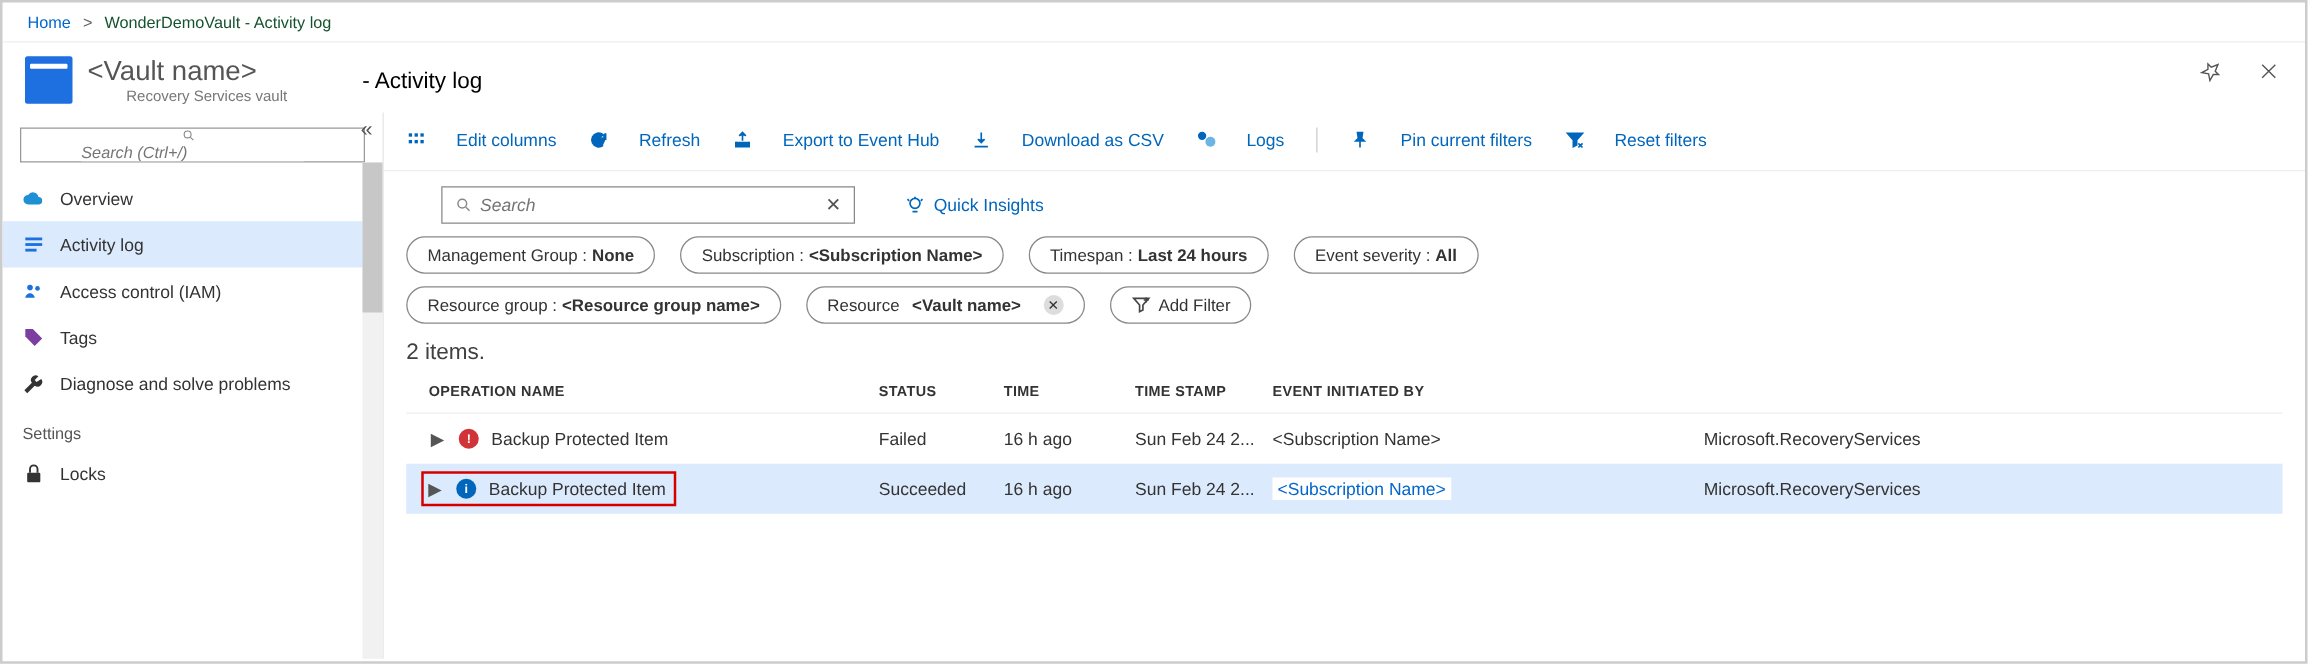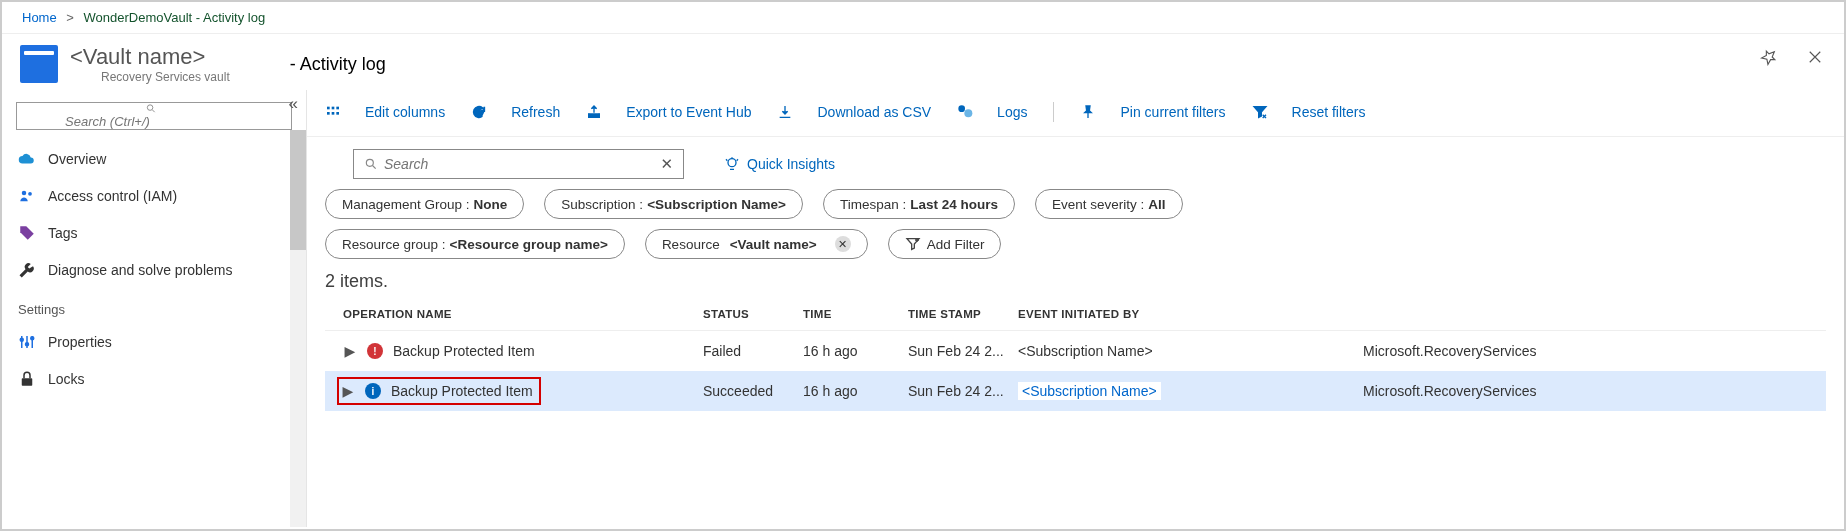--- a/index.html
+++ b/index.html
@@ -113,20 +113,30 @@
     </div>
 
     <div class="nav-item">
       <span class="ico">
           <svg viewBox="0 0 24 24" fill="#1e90d4">
             <path d="M6 18a5 5 0 010-10 6 6 0 0111 2 4 4 0 010 8H6z"></path>
           </svg>
         </span>
       <span>Overview</span>
     </div>
+    <div class="nav-item active">
+      <span class="ico">
+          <svg viewBox="0 0 24 24" fill="#1e6fe0">
+            <rect x="3" y="4" width="18" height="3"></rect>
+            <rect x="3" y="10" width="18" height="3"></rect>
+            <rect x="3" y="16" width="12" height="3"></rect>
+          </svg>
+        </span>
+      <span>Activity log</span>
+    </div>
     <div class="nav-item">
       <span class="ico">
           <svg viewBox="0 0 24 24" fill="#1e6fe0">
             <circle cx="8" cy="8" r="3"></circle>
             <circle cx="16" cy="9" r="2.5"></circle>
             <path d="M3 19c0-3 3-5 5-5s5 2 5 5"></path>
           </svg>
         </span>
       <span>Access control (IAM)</span>
     </div>
@@ -141,31 +151,20 @@
     <div class="nav-item">
       <span class="ico">
           <svg viewBox="0 0 24 24" fill="#333">
             <path d="M20 7a5 5 0 01-7 7L5 22l-3-3 8-8a5 5 0 017-7l-4 4 2 2z"></path>
           </svg>
         </span>
       <span>Diagnose and solve problems</span>
     </div>
 
     <div class="section-label">Settings</div>
-    <div class="nav-item">
-      <span class="ico">
-          <svg viewBox="0 0 24 24" stroke="#1e6fe0" fill="none" stroke-width="2">
-            <path d="M5 4v16M12 4v16M19 4v16"></path>
-            <circle cx="5" cy="9" r="2" fill="#1e6fe0"></circle>
-            <circle cx="12" cy="15" r="2" fill="#1e6fe0"></circle>
-            <circle cx="19" cy="7" r="2" fill="#1e6fe0"></circle>
-          </svg>
-        </span>
-      <span>Properties</span>
-    </div>
     <div class="nav-item">
       <span class="ico">
           <svg viewBox="0 0 24 24" fill="#333">
             <rect x="5" y="11" width="14" height="10" rx="1"></rect>
             <path d="M8 11V7a4 4 0 018 0v4" fill="none" stroke="#333" stroke-width="2"></path>
           </svg>
         </span>
       <span>Locks</span>
     </div>
 

